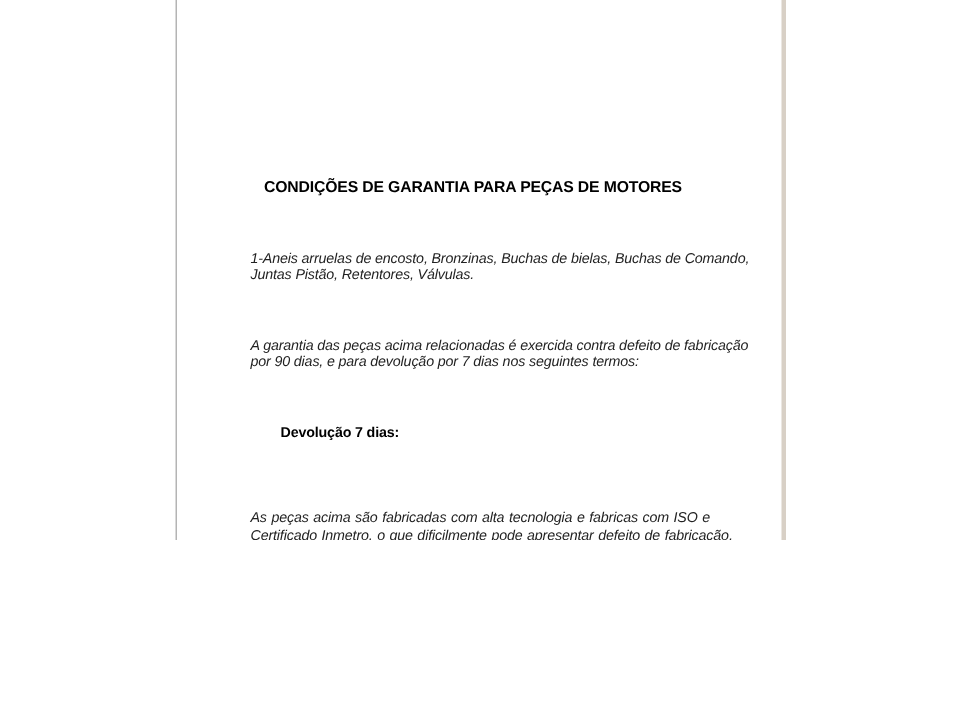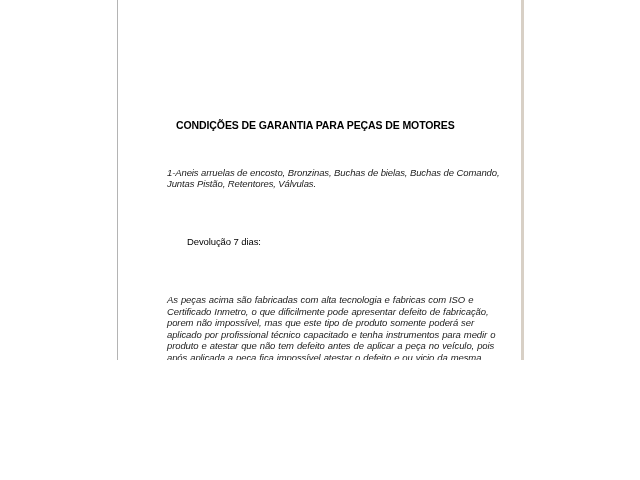--- a/index.html
+++ b/index.html
@@ -48,21 +48,21 @@
     color: #000000;
     padding-left: 9px;
     margin: 0 0 11.6px 0;
   }
   .para {
     margin: 0 0 11.6px 0;
     white-space: pre-line;
     font-style: italic;
   }
   .heading {
-    font-weight: normal;
+    font-weight: bold;
     color: #000000;
     margin: 0;
     padding-left: 20px;
   }
   .heading.spaced {
     margin-bottom: 11.6px;
   }
   .justified-look {
     word-spacing: 0.5px;
   }
@@ -75,20 +75,22 @@
   <div class="edge-left"></div>
   <div class="edge-right"></div>
 
   <div class="content">
 
     <div class="doc-title">CONDIÇÕES DE GARANTIA PARA PEÇAS DE MOTORES</div>
 
     <div class="para">1-Aneis arruelas de encosto, Bronzinas, Buchas de bielas, Buchas de Comando,
 Juntas Pistão, Retentores, Válvulas.</div>
 
+    <div class="para">A garantia das peças acima relacionadas é exercida contra defeito de fabricação
+por 90 dias, e para devolução por 7 dias nos seguintes termos:</div>
 
     <div class="heading">Devolução 7 dias:</div>
 
 
 
     <div class="para justified-look">As peças acima são fabricadas com alta tecnologia e fabricas com ISO e
 Certificado Inmetro, o que dificilmente pode apresentar defeito de fabricação,
 porem não impossível, mas que este tipo de produto somente poderá ser
 aplicado por profissional técnico capacitado e tenha instrumentos para medir o
 produto e atestar que não tem defeito antes de aplicar a peça no veículo, pois

